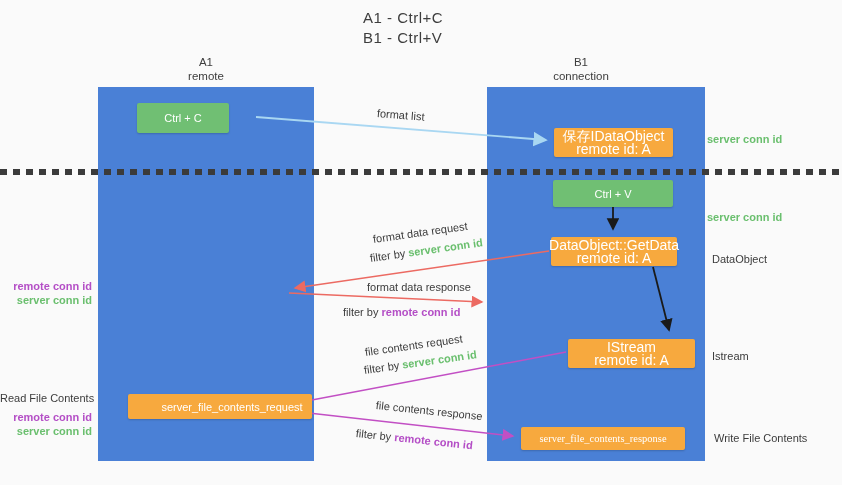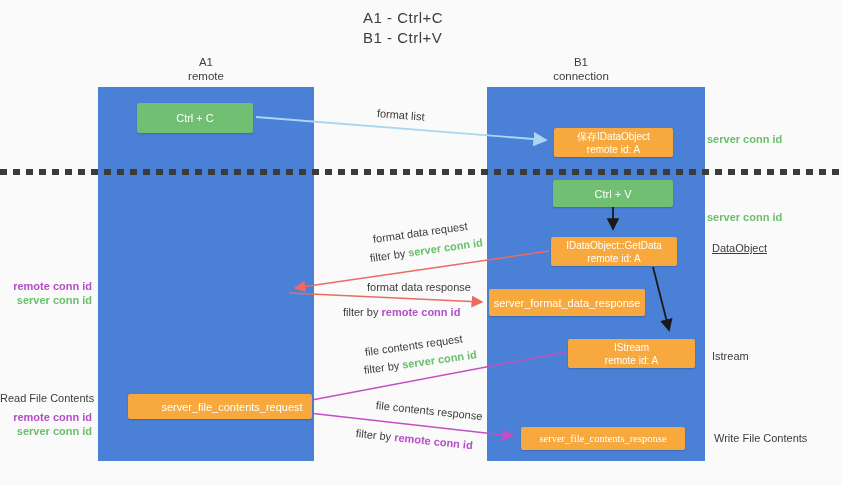--- a/index.html
+++ b/index.html
@@ -10,21 +10,21 @@
   .title{position:absolute;left:363px;top:8px;font-size:15px;color:#3d3d3d;line-height:20px;letter-spacing:0.5px;}
   .colheader{position:absolute;top:55px;text-align:center;font-size:11.5px;color:#3d3d3d;line-height:14px;}
   .column{position:absolute;top:87px;height:374px;background:#4a80d6;z-index:1;}
   .dotline{position:absolute;left:0;top:169px;width:842px;height:6px;z-index:2;
     background:repeating-linear-gradient(90deg,#3b3b3b 0 7px,rgba(0,0,0,0) 7px 13px);}
   svg.arrows{position:absolute;left:0;top:0;z-index:3;}
   .box{position:absolute;z-index:4;display:flex;flex-direction:column;align-items:center;justify-content:center;
     color:#fff;font-size:11px;border-radius:2px;box-shadow:0 1px 2px rgba(0,0,0,0.18);text-align:center;}
   .box.green{background:#70bf73;}
   .box.orange{background:#f7a93e;}
-  .box.two{font-size:10px;line-height:13px;}
+  .box.two{font-size:14px;line-height:13px;}
   .alabel{position:absolute;z-index:5;font-size:11px;color:#3c3c3c;white-space:nowrap;transform-origin:left center;}
   .green-id{color:#6abf6e;font-weight:bold;}
   .purple-id{color:#b44ec6;font-weight:bold;}
   .sidelabel{position:absolute;z-index:5;font-size:11px;color:#3c3c3c;white-space:nowrap;}
   .sidelabel.green{color:#6abf6e;font-weight:bold;}
   .leftgroup{position:absolute;left:0;width:92px;text-align:right;z-index:5;font-size:11px;line-height:14px;white-space:nowrap;}
 </style>
 </head>
 <body>
 
@@ -66,42 +66,39 @@
     </defs>
     <line x1="256" y1="117" x2="546" y2="140" stroke="#a9d7f2" stroke-width="1.8" marker-end="url(#ah-blue)"></line>
     <line x1="613" y1="207" x2="613" y2="229" stroke="#1a1a1a" stroke-width="1.8" marker-end="url(#ah-black)"></line>
     <line x1="549" y1="251" x2="295" y2="288" stroke="#ec6a62" stroke-width="1.5" marker-end="url(#ah-red)"></line>
     <line x1="289" y1="293" x2="482" y2="302" stroke="#ec6a62" stroke-width="1.5" marker-end="url(#ah-red)"></line>
     <line x1="653" y1="267" x2="669" y2="330" stroke="#1a1a1a" stroke-width="1.8" marker-end="url(#ah-black)"></line>
     <line x1="566" y1="352" x2="296" y2="403" stroke="#c24fc4" stroke-width="1.5" marker-end="url(#ah-mag)"></line>
     <line x1="291" y1="411" x2="513" y2="436" stroke="#c24fc4" stroke-width="1.5" marker-end="url(#ah-mag)"></line>
   </svg>
 
-  <div class="box green" style="left:137px;top:103px;width:116px;height:30px;justify-content:center;">
+  <div class="box green" style="left:137px;top:103px;width:92px;height:30px;justify-content:center;">
     <span>Ctrl + C</span>
   </div>
 
   <div class="box orange two" style="left:554px;top:128px;width:119px;height:29px;">
     <span>保存IDataObject</span>
     <span>remote id: A</span>
   </div>
 
   <div class="box green" style="left:553px;top:180px;width:120px;height:27px;">
     <span>Ctrl + V</span>
   </div>
 
   <div class="box orange two" style="left:551px;top:237px;width:126px;height:29px;">
-    <span>IDataObject::GetData</span>
+    <span>DataObject::GetData</span>
     <span>remote id: A</span>
   </div>
 
 
-  <div class="box orange" style="left:489px;top:289px;width:156px;height:27px;">
-    <span>server_format_data_response</span>
-  </div>
 
   <div class="box orange two" style="left:568px;top:339px;width:127px;height:29px;">
     <span>IStream</span>
     <span>remote id: A</span>
   </div>
 
   <div class="box orange" style="left:128px;top:394px;width:160px;height:25px;padding-left:24px;">
     <span>server_file_contents_request</span>
   </div>
 
@@ -130,21 +127,21 @@
   </div>
 
   <div class="alabel" style="left:376px;top:399px;transform:rotate(6deg);">file contents response</div>
   <div class="alabel" style="left:356px;top:427px;transform:rotate(6deg);">
     <span>filter by</span>
     <span class="purple-id">remote conn id</span>
   </div>
 
   <div class="sidelabel green" style="left:707px;top:133px;">server conn id</div>
   <div class="sidelabel green" style="left:707px;top:211px;">server conn id</div>
-  <div class="sidelabel" style="left:712px;top:242px;text-decoration:underline;">DataObject</div>
+  <div class="sidelabel" style="left:712px;top:253px;">DataObject</div>
   <div class="sidelabel" style="left:712px;top:350px;">Istream</div>
   <div class="sidelabel" style="left:714px;top:432px;">Write File Contents</div>
 
   <div class="leftgroup" style="top:279px;">
     <div class="purple-id">remote conn id</div>
     <div class="green-id">server conn id</div>
   </div>
   <div class="leftgroup" style="top:391px;color:#3c3c3c;">Read File Contents</div>
   <div class="leftgroup" style="top:410px;">
     <div class="purple-id">remote conn id</div>

